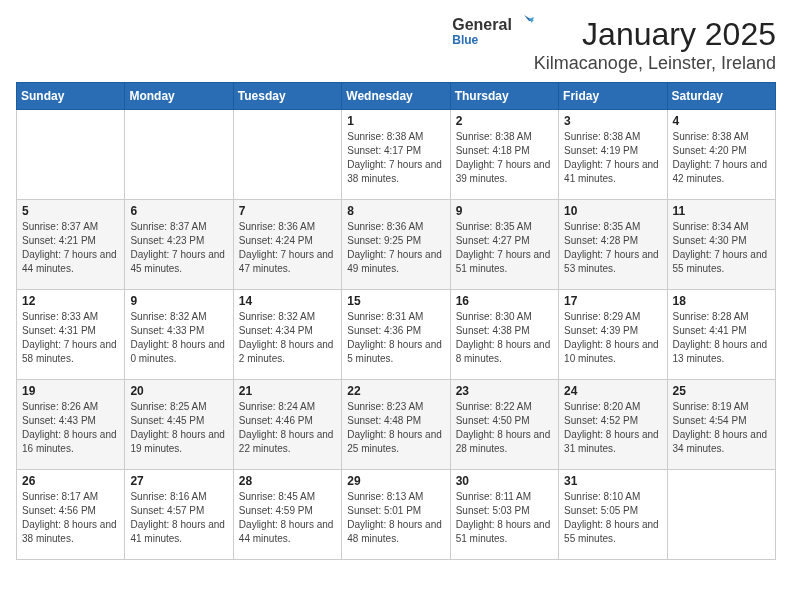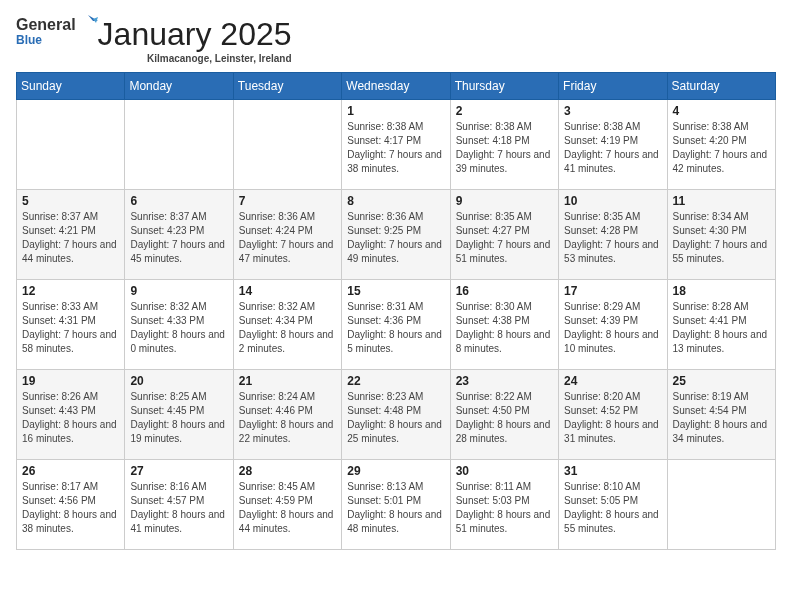--- a/index.html
+++ b/index.html
@@ -6,51 +6,50 @@
     body {
       font-family: Arial, sans-serif;
       background: #fff;
       width: 792px;
       min-height: 612px;
       padding: 16px;
     }
     .header {
       display: flex;
       align-items: flex-start;
-      justify-content: flex-start;
+      justify-content: flex-end;
       margin-bottom: 8px;
     }
     .logo {
       display: flex;
       align-items: center;
       gap: 2px;
     }
     .title-area {
       text-align: right;
     }
     .month-title {
       font-size: 32px;
       font-weight: normal;
       color: #222;
     }
     .location {
-      font-size: 10px;
+      font-size: 18px;
       color: #444;
-      font-weight: bold;
     }
     table {
       width: 100%;
       border-collapse: collapse;
       table-layout: fixed;
     }
     thead th {
       background-color: #2a6db5;
       color: #fff;
       font-size: 12px;
-      font-weight: normal;
+      font-weight: bold;
       padding: 6px 4px;
       text-align: left;
       border: 1px solid #1a5da0;
       margin-left: 48px;
     }
     tbody td {
       vertical-align: top;
       border: 1px solid #ccc;
       padding: 4px 5px;
       font-size: 10px;

